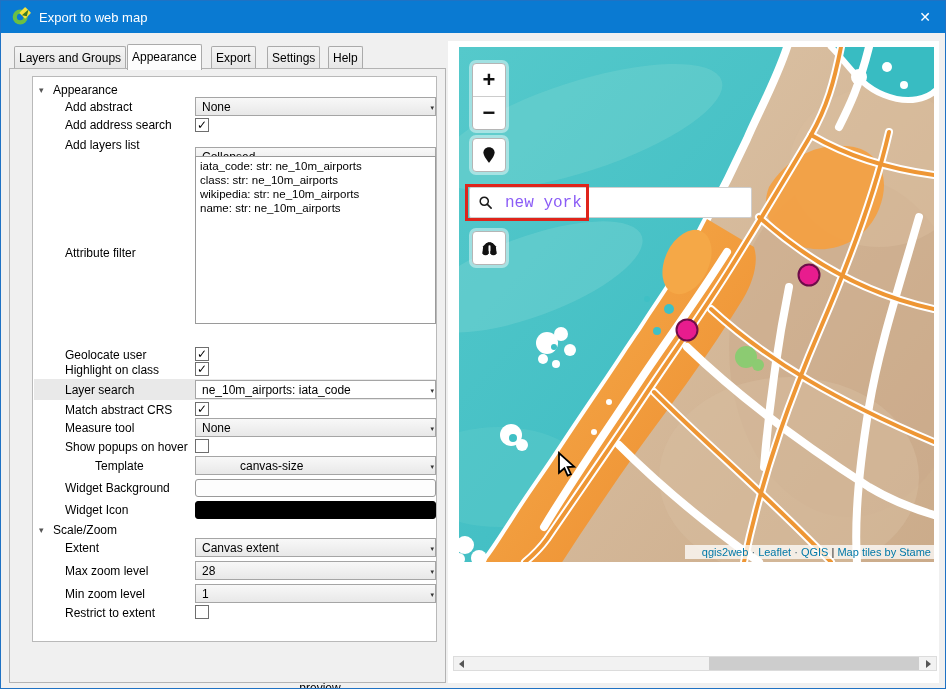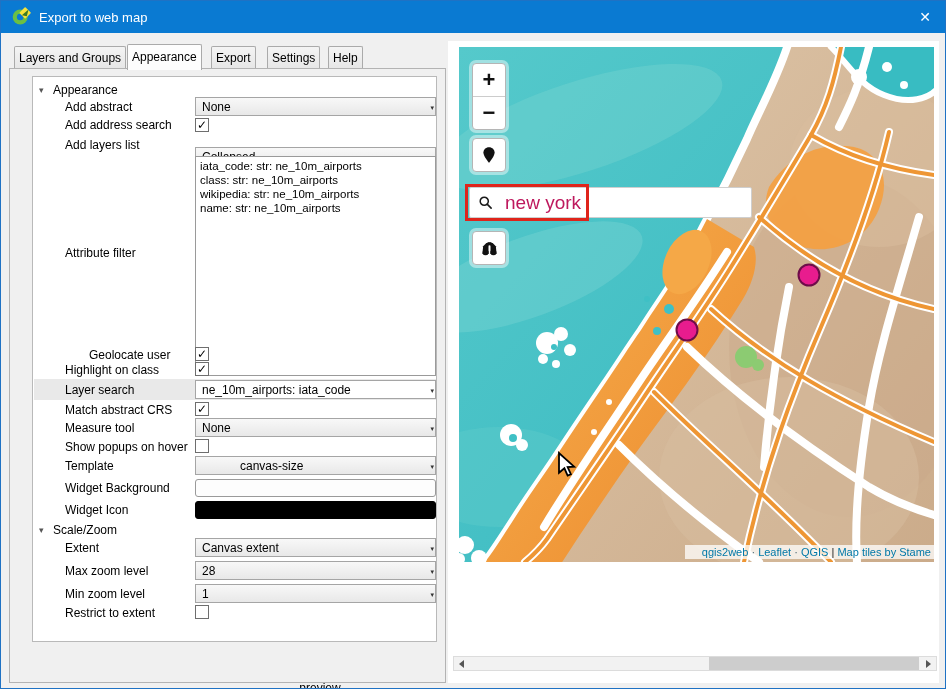--- a/index.html
+++ b/index.html
@@ -36,21 +36,21 @@
   .btn { position:absolute; background:linear-gradient(#f8f8f8,#ededed); border:1px solid #a9a9a9; text-align:center; }
   .btn.focus { border:1px solid #5e9fd4; box-shadow:0 0 0 1px #a8d0ef inset; background:#fdfdfd; }
   
   #rightpane { position:absolute; left:447px; top:40px; width:491px; height:642px; background:#fff; }
   #map { position:absolute; left:11px; top:6px; width:475px; height:515px; overflow:hidden; background:#44bfc6; }
   .lf-btn { position:absolute; width:34px; background:#fff; border:1px solid #b5b5b5; box-shadow:0 0 0 3px rgba(255,255,255,0.45); border-radius:4px; display:flex; align-items:center; justify-content:center; }
   #zoomctl { left:13px; top:16px; height:67px; flex-direction:column; justify-content:flex-start; padding:0; }
   #zoomctl .zbtn { width:100%; height:33px; display:flex; align-items:center; justify-content:center; font-size:22px; font-weight:bold; color:#111; }
   #zoomctl .zsep { width:100%; height:1px; background:#ccc; }
   #searchbar { position:absolute; left:10px; top:140px; width:283px; height:31px; background:#fff; border:1px solid #cfcfcf; border-radius:2px; display:flex; align-items:center; }
-  #searchbar input { border:none; outline:none; font-size:19px; color:#be185d; width:220px; font-family:Liberation Sans, sans-serif; background:transparent; }
+  #searchbar input { border:none; outline:none; font-size:16px; color:#8b5cf6; width:220px; font-family:Liberation Mono, monospace; background:transparent; }
   #red-rect { position:absolute; left:6px; top:137px; width:124px; height:37px; border:3px solid #df241b; z-index:30; }
   #attribution { position:absolute; right:0; bottom:3px; background:rgba(255,255,255,0.75); padding:1px 3px 1px 17px; font-size:11px; white-space:nowrap; }
   #attribution .link { color:#0078a8; }
   #attribution .sep { color:#4d6a74; }
   
   #hscroll { position:absolute; left:452px; top:655px; width:484px; height:15px; background:#f2f2f2; border:1px solid #dcdcdc; }
   .sbtn { position:absolute; top:0; width:15px; height:13px; display:flex; align-items:center; justify-content:center; }
   .tri-l { width:0; height:0; border-style:solid; border-width:4px 5px 4px 0; border-color:transparent #555 transparent transparent; }
   .tri-r { width:0; height:0; border-style:solid; border-width:4px 0 4px 5px; border-color:transparent transparent transparent #555; }
   #sthumb { position:absolute; left:255px; top:0; width:210px; height:13px; background:#cdcdcd; }
@@ -92,28 +92,28 @@
       <span class="lbl" style="top:41px;">Add address search</span>
       <div class="cb" style="top:41px;"><span>✓</span></div>
 
       <span class="lbl" style="top:61px;">Add layers list</span>
       <div class="combo" style="top:70px;">
         <span>Collapsed</span>
         <span class="arr">▾</span>
       </div>
 
       <span class="lbl" style="top:169px;">Attribute filter</span>
-      <div class="listbox" style="top:79px; height:220px;">
+      <div class="listbox" style="top:79px; height:168px;">
         <div>iata_code: str: ne_10m_airports</div>
         <div>class: str: ne_10m_airports</div>
         <div>wikipedia: str: ne_10m_airports</div>
         <div>name: str: ne_10m_airports</div>
       </div>
 
-      <span class="lbl" style="top:271px;margin-left:24px;">Geolocate user</span>
+      <span class="lbl" style="top:271px;">Geolocate user</span>
       <div class="cb" style="top:270px;"><span>✓</span></div>
 
       <span class="lbl" style="top:286px;">Highlight on class</span>
       <div class="cb" style="top:285px;"><span>✓</span></div>
 
       <div class="rowhl" style="top:302px;"></div>
       <span class="lbl" style="top:306px;">Layer search</span>
       <div class="combo white" style="top:303px;">
         <span>ne_10m_airports: iata_code</span>
         <span class="arr">▾</span>
@@ -124,21 +124,21 @@
 
       <span class="lbl" style="top:344px;">Measure tool</span>
       <div class="combo" style="top:341px;">
         <span>None</span>
         <span class="arr">▾</span>
       </div>
 
       <span class="lbl" style="top:363px;text-align:center;">Show popups on hover</span>
       <div class="cb" style="top:362px;"></div>
 
-      <span class="lbl" style="top:382px;">Template</span>
+      <span class="lbl" style="top:382px;margin-left:30px;">Template</span>
       <div class="combo" style="top:379px;padding-left:44px;">
         <span>canvas-size</span>
         <span class="arr">▾</span>
       </div>
 
       <span class="lbl" style="top:404px;">Widget Background</span>
       <div class="colorbtn" style="top:402px; background:#fdfdfd; border:1px solid #9a9a9a;"></div>
 
       <span class="lbl" style="top:426px;">Widget Icon</span>
       <div class="colorbtn" style="top:424px; background:#000; border:1px solid #000;"></div>

